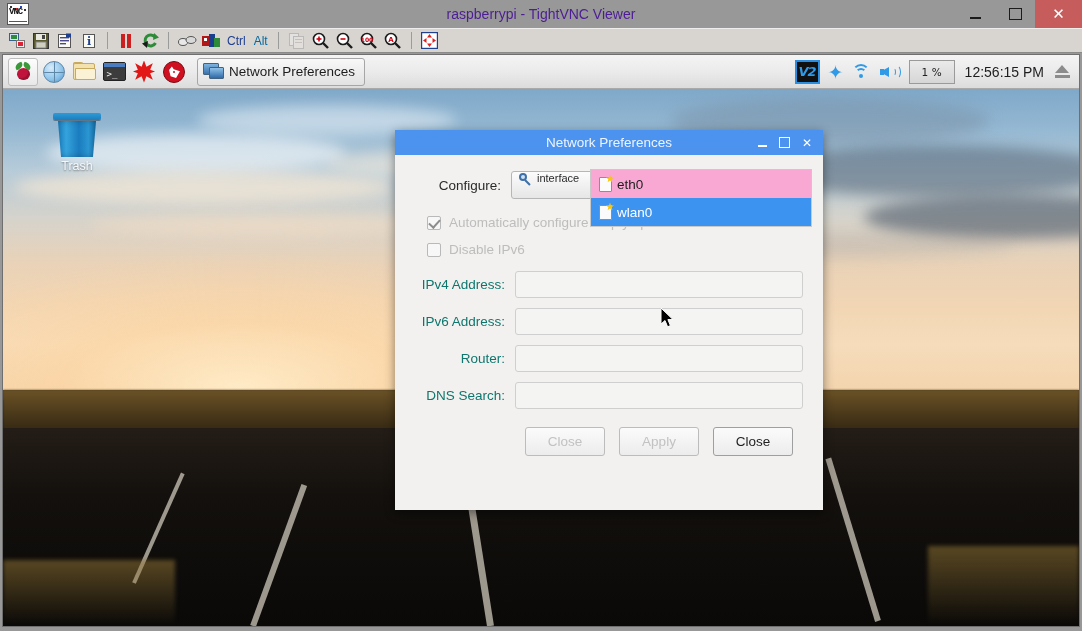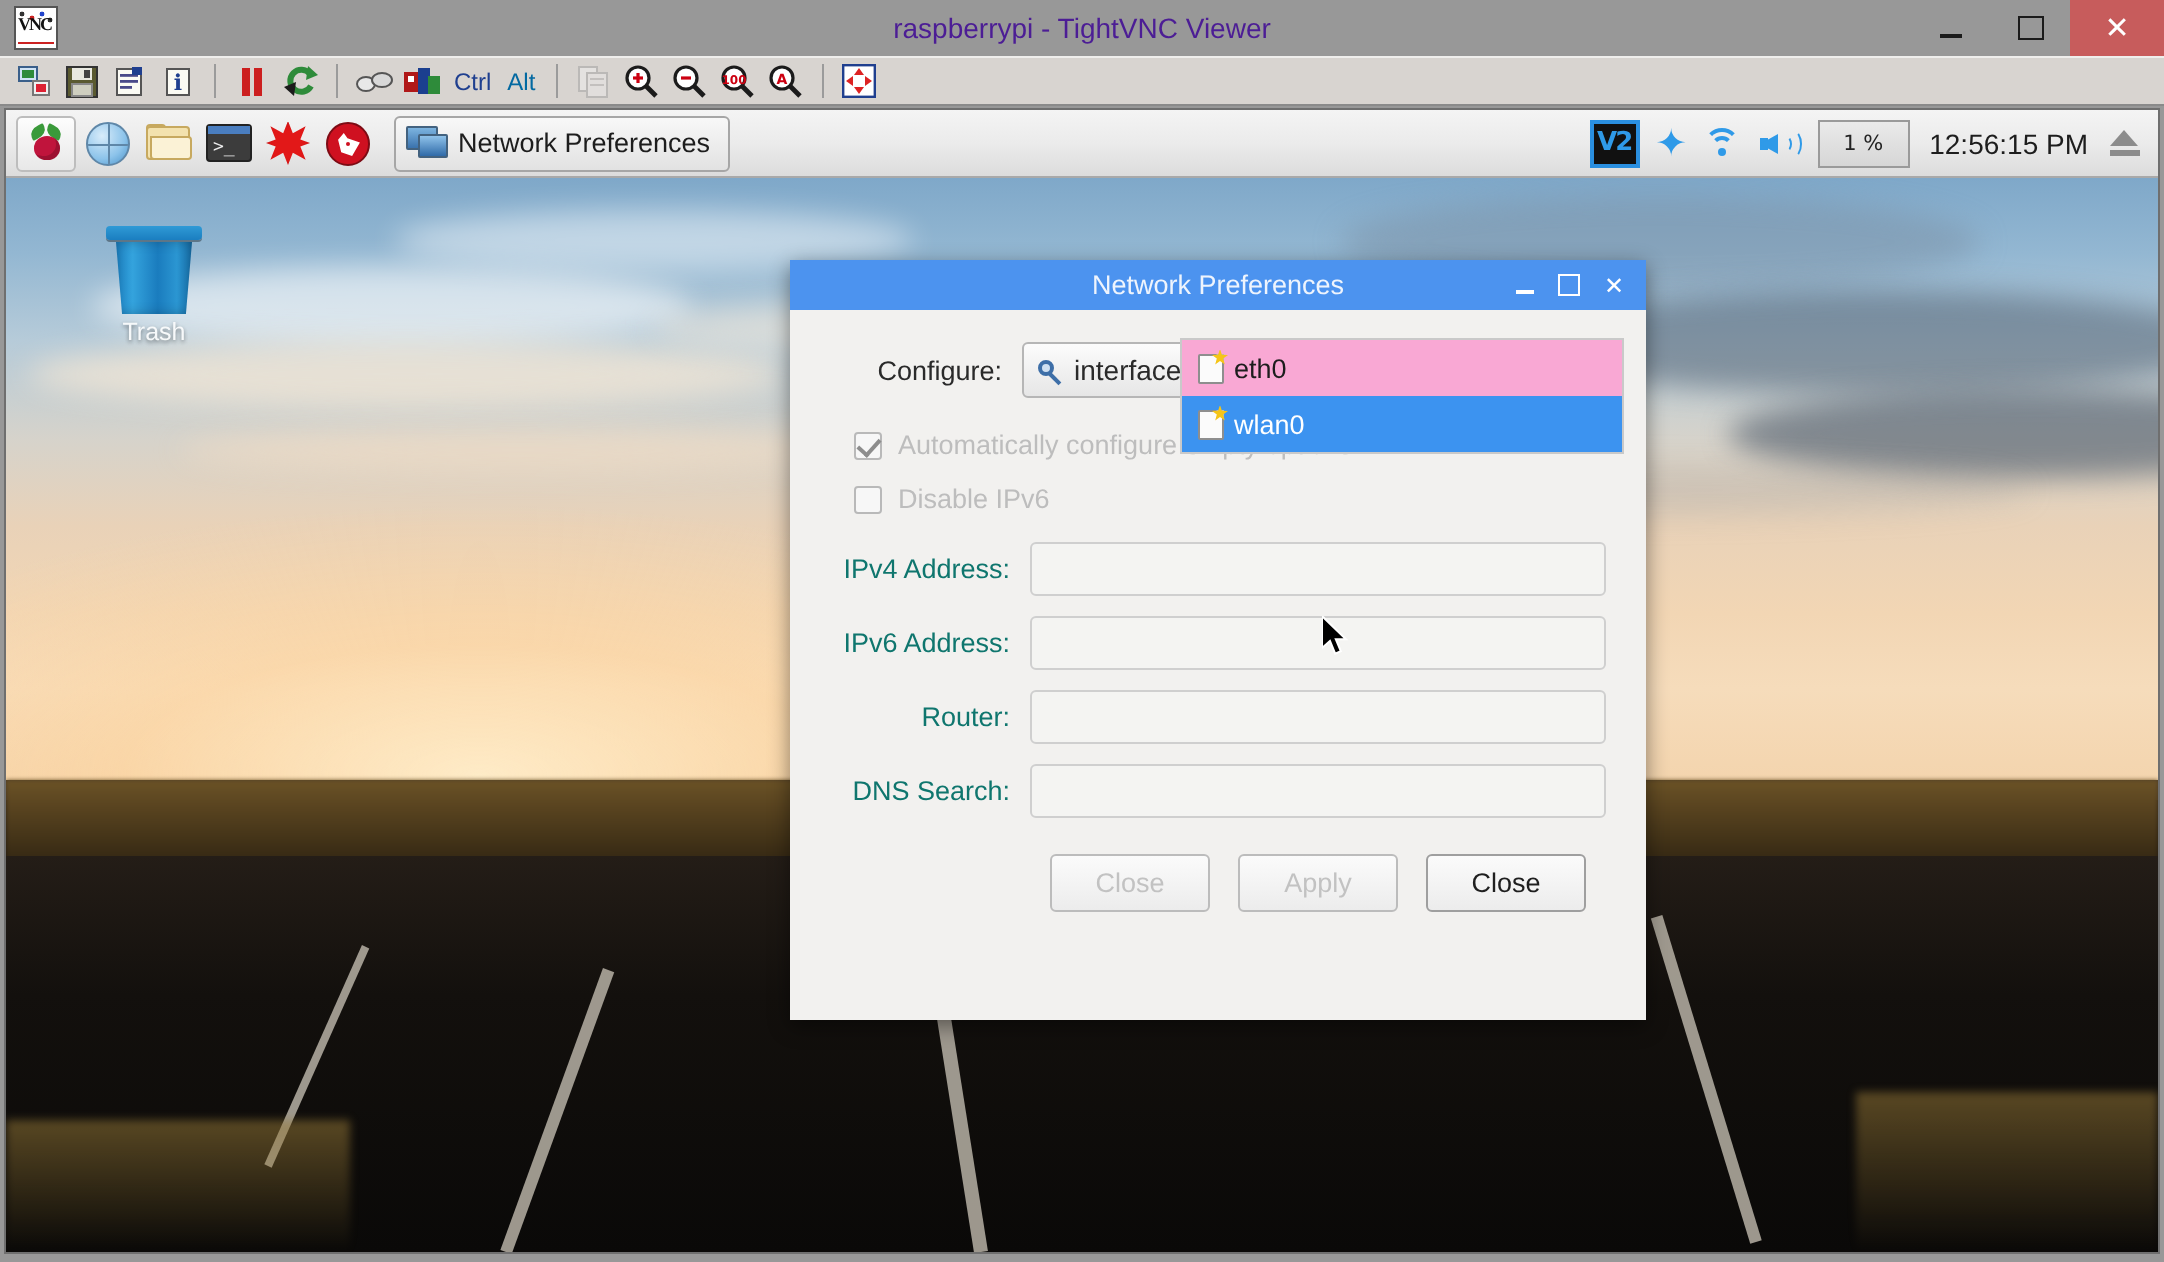--- a/index.html
+++ b/index.html
@@ -27,21 +27,21 @@
   #vnc-app-icon {
     width: 22px; height: 22px; margin-left: 7px;
     background: #ffffff;
     border: 1px solid #555;
     position: relative; overflow: hidden;
     flex: 0 0 22px;
   }
   #vnc-app-icon .vncmark {
     position: absolute; left: 1px; top: 4px;
     font-size: 9px; font-weight: bold; letter-spacing: -1px;
-    color: #111; font-family: Liberation Serif, serif;
+    color: #111; font-family: Liberation Mono, monospace;
     line-height: 8px;
   }
   #vnc-app-icon .vncdots {
     position: absolute; left: 1px; top: 1px; width: 18px; height: 7px;
     background:
       radial-gradient(circle at 2px 2px, #333 1.2px, transparent 1.3px),
       radial-gradient(circle at 7px 4px, #c22 1.2px, transparent 1.3px),
       radial-gradient(circle at 12px 2px, #24c 1.2px, transparent 1.3px),
       radial-gradient(circle at 16px 5px, #333 1.2px, transparent 1.3px);
   }
@@ -236,21 +236,21 @@
 
   #tray {
     margin-left: auto; display: flex; align-items: center; gap: 8px;
     padding-right: 4px;
   }
   #tray-vnc {
     width: 25px; height: 24px; background: #111;
     border: 2px solid #2a8fe0;
     display: flex; align-items: center; justify-content: center;
     color: #2f9ae8; font-size: 13px; font-weight: bold;
-    font-family: "DejaVu Sans", sans-serif; letter-spacing: -1px;
+    font-family: "DejaVu Sans", sans-serif; letter-spacing: -1px; font-style: italic;
   }
   .bt-icon {
     width: 15px; height: 20px; position: relative; color: #2f9ae8;
     font-size: 19px; line-height: 20px; text-align: center;
     font-family: "DejaVu Sans", sans-serif;
   }
   .wifi-icon { width: 20px; height: 18px; position: relative; }
   .wifi-icon i {
     position: absolute; left: 50%; transform: translateX(-50%);
     border: 2px solid #2f9ae8; border-bottom-color: transparent;
@@ -409,25 +409,25 @@
   #dlg-body { flex: 1 1 auto; position: relative; padding: 16px 20px 0 20px; }
 
   .row { display: flex; align-items: center; margin-bottom: 10px; }
   .lbl {
     width: 96px; text-align: right; padding-right: 10px;
     font-size: 13.5px; color: #0f766e;
   }
   .lbl.strong { color: #2a2a2a; }
 
   #configure-select {
-    display: inline-flex; align-items: center; gap: 5px;
+    display: inline-flex; gap: 5px;
     height: 28px; padding: 0 7px;
     border: 1px solid #b6b6b6; border-radius: 3px;
     background: linear-gradient(to bottom,#fcfcfc,#e6e6e6);
-    font-size: 14px; color: #2a2a2a;
+    font-size: 11px; color: #2a2a2a;
   }
   .key-icon {
     width: 13px; height: 13px; position: relative; flex: 0 0 13px;
   }
   .key-icon .ring {
     position: absolute; left: 0; top: 1px; width: 8px; height: 8px;
     border: 2px solid #3e6fa8; border-radius: 50%;
     background: #cfe0f2;
   }
   .key-icon .stem {

